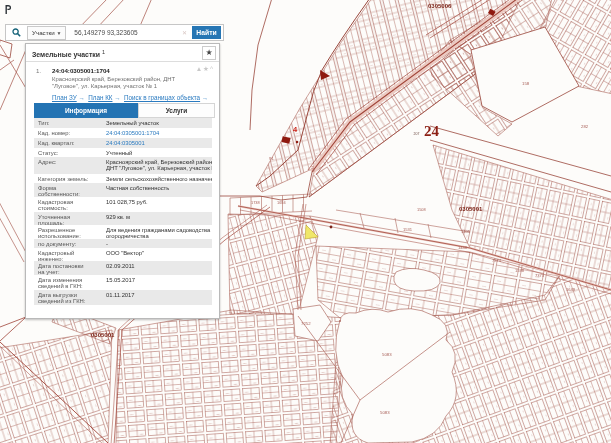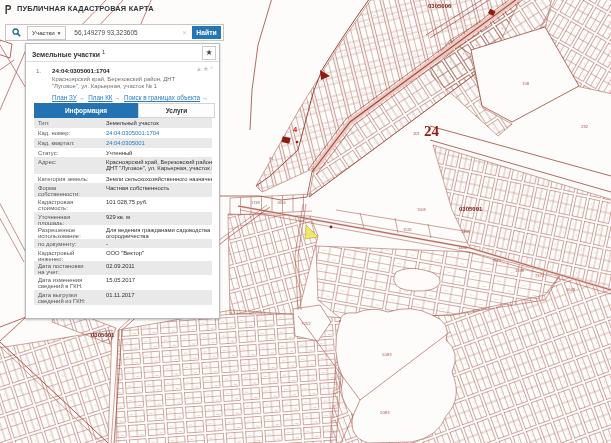--- a/index.html
+++ b/index.html
@@ -210,21 +210,20 @@
 
 <text x="417" y="211" font-size="3.9" fill="#a86058" font-family="Liberation Sans,sans-serif">1508</text>
 </svg>
 
 <div style="position:absolute;left:5px;top:4.5px;width:6px;height:9px">
 <svg width="6" height="9" viewBox="0 0 6 9" style="display:block">
         <path d="M1.2,9 L1.2,0.8 L3.4,0.8 Q5.4,0.8 5.4,2.6 Q5.4,4.4 3.4,4.4 L2.4,4.4" stroke="#2e3338" stroke-width="1.4" fill="none"></path>
       </svg>
 </div>
 
-<div style="position:absolute;left:17px;top:4px;font-weight:bold;font-size:7.4px;letter-spacing:0.2px;color:#2e3338">ПУБЛИЧНАЯ КАДАСТРОВАЯ КАРТА</div>
 
 <div style="position:absolute;left:5px;top:24px;width:217px;height:15px;background:#fff;border:1px solid #c6c6c6;display:flex;align-items:center">
 
   <svg width="9" height="9" viewBox="0 0 9 9" style="margin-left:6px;flex:none">
         <circle cx="3.6" cy="3.6" r="2.6" stroke="#17647a" stroke-width="1.3" fill="none"></circle>
         <line x1="5.6" y1="5.6" x2="8.2" y2="8.2" stroke="#17647a" stroke-width="1.5"></line>
       </svg>
 
   <div style="margin-left:6px;border:1px solid #c9c9c9;background:#fbfbfb;height:12px;display:flex;align-items:center;padding:0 4px;font-size:6.2px;color:#333;flex:none">Участки&nbsp;<span style="font-size:5px;color:#555">▼</span></div>
 

